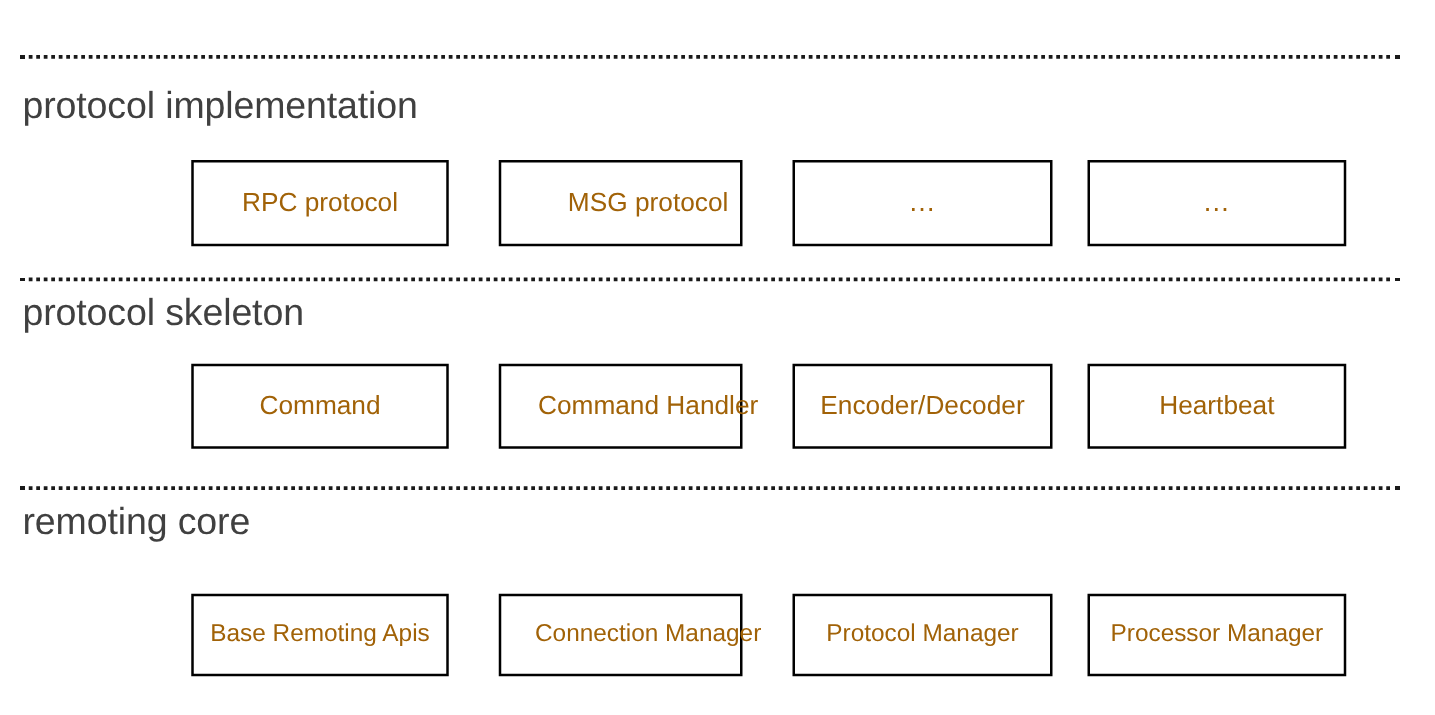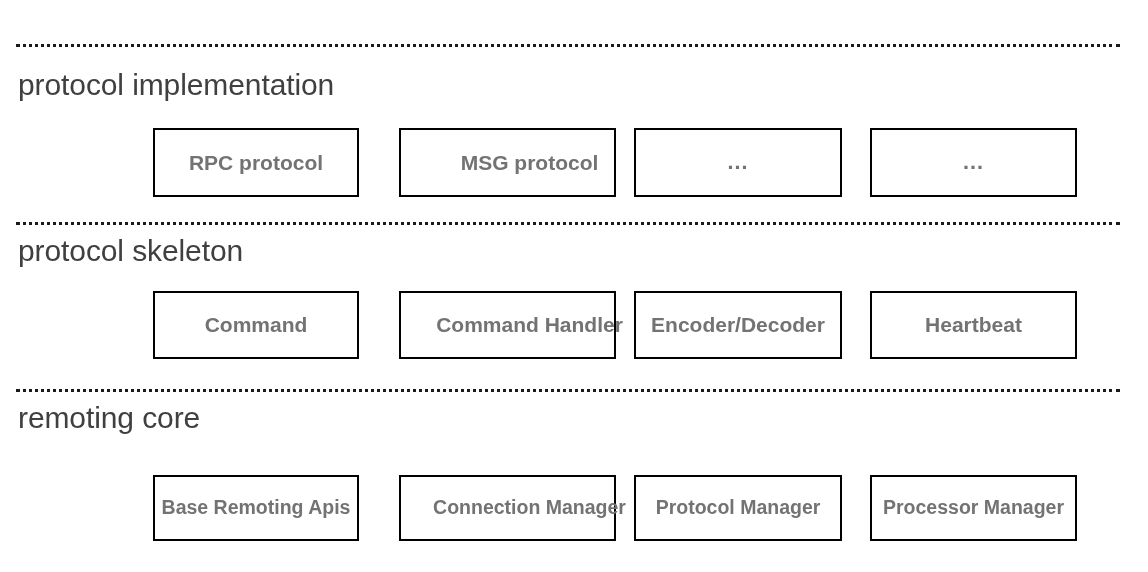--- a/index.html
+++ b/index.html
@@ -49,36 +49,36 @@
     box-sizing: border-box;
     background: #ffffff;
     border: 2px solid #000000;
     display: flex;
     align-items: center;
     justify-content: center;
     text-align: center;
   }
   .node-label {
     font-size: 21px;
-    font-weight: 700;
+    font-weight: 400;
     line-height: 1.1;
     white-space: nowrap;
-    color: #737373;
+    color: #a16207;
   }
   .row-core .node-label {
     font-size: 19.5px;
   }
   .node-label.ellipsis {
     font-size: 22px;
     letter-spacing: 1px;
   }
 
   
   .col-1 { left: 153px; width: 206px; }
-  .col-2 { left: 399px; width: 217px; padding-left: 44px; }
+  .col-2 { left: 399px; width: 195px; padding-left: 44px; }
   .col-3 { left: 634px; width: 208px; }
   .col-4 { left: 870px; width: 207px; }
 
   
   .row-impl  { top: 128px; height: 69px; }
   .row-skel  { top: 291px; height: 68px; }
   .row-core  { top: 475px; height: 66px; }
 </style>
 </head>
 <body>

